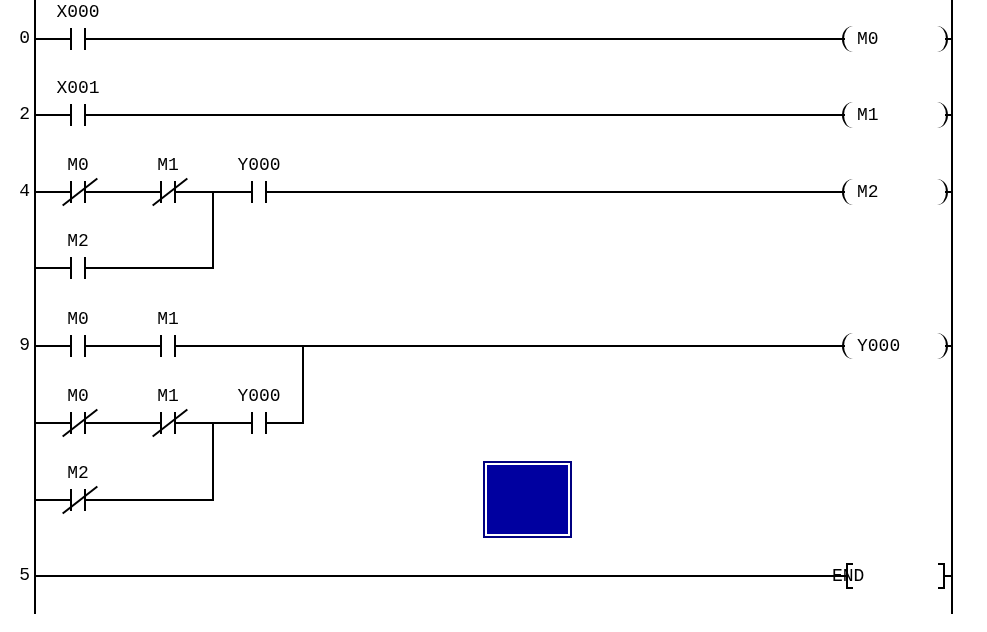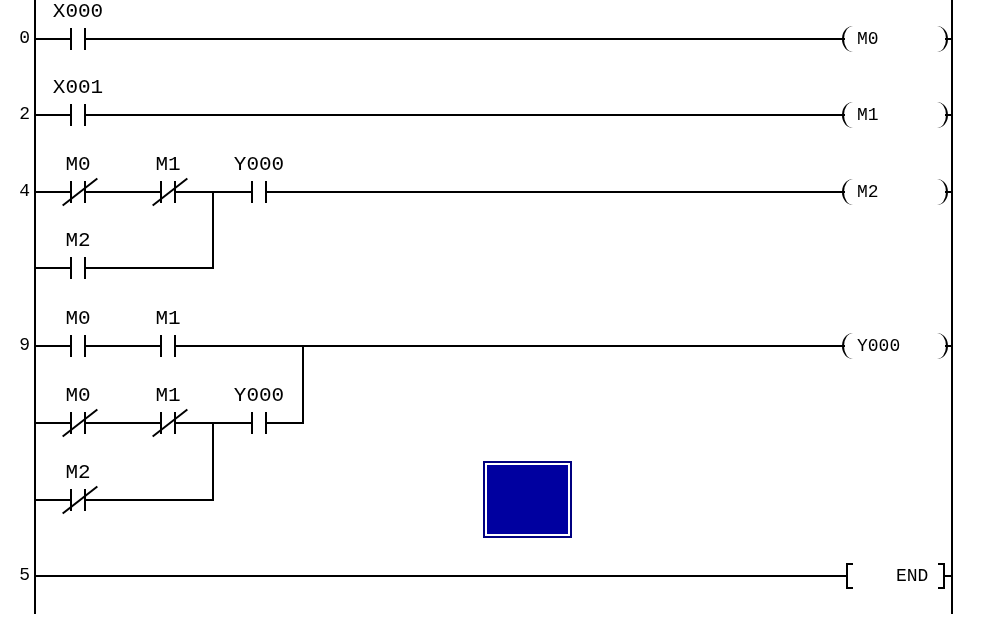--- a/index.html
+++ b/index.html
@@ -4,21 +4,21 @@
 <style>
   html,body{margin:0;padding:0;background:#fff;}
   .canvas{
     position:relative;width:987px;height:632px;background:#ffffff;
     font-family:"Liberation Mono","DejaVu Sans Mono",monospace;color:#000;overflow:hidden;
   }
   .hline{position:absolute;height:2px;background:#000;}
   .vline{position:absolute;width:2px;background:#000;}
   .contact{position:absolute;width:12px;height:22px;border-left:2px solid #000;border-right:2px solid #000;background:#fff;}
   .slash{position:absolute;left:-14px;top:10px;width:44px;height:2px;background:#000;transform:rotate(-38deg);}
-  .clabel{position:absolute;transform:translateX(-50%);font-size:21px;line-height:20px;white-space:nowrap;}
+  .clabel{position:absolute;transform:translateX(-50%);font-size:18px;line-height:20px;white-space:nowrap;}
   .step{position:absolute;left:0;width:30px;text-align:right;font-size:18px;line-height:22px;}
   .coil-open{position:absolute;width:9px;height:26px;border-left:2px solid #000;
     border-top-left-radius:100% 50%;border-bottom-left-radius:100% 50%;}
   .coil-close{position:absolute;width:9px;height:26px;border-right:2px solid #000;
     border-top-right-radius:100% 50%;border-bottom-right-radius:100% 50%;}
   .bopen{position:absolute;width:7px;height:26px;box-sizing:border-box;
     border-left:2px solid #000;border-top:2px solid #000;border-bottom:2px solid #000;}
   .bclose{position:absolute;width:7px;height:26px;box-sizing:border-box;
     border-right:2px solid #000;border-top:2px solid #000;border-bottom:2px solid #000;}
   .ctext{position:absolute;font-size:18px;line-height:22px;white-space:nowrap;}
@@ -124,18 +124,18 @@
   </div>
 
   <div class="cursor" style="border-color: rgb(0, 0, 128);">
     <div class="cursor-fill" style="background: rgb(0, 0, 160);"></div>
   </div>
 
   <div>
     <div class="hline" style="left:34px;top:575px;width:812px"></div>
     <div class="step" style="top:564px">5</div>
     <div class="bopen" style="left:846px;top:563px"></div>
-    <div class="ctext" style="left:896px;top:565px">END</div>
+    <div class="ctext" style="left:832px;top:565px">END</div>
     <div class="bclose" style="left:938px;top:563px"></div>
     <div class="hline" style="left:945px;top:575px;width:6px"></div>
   </div>
 
 </div>
 
 </body></html>

